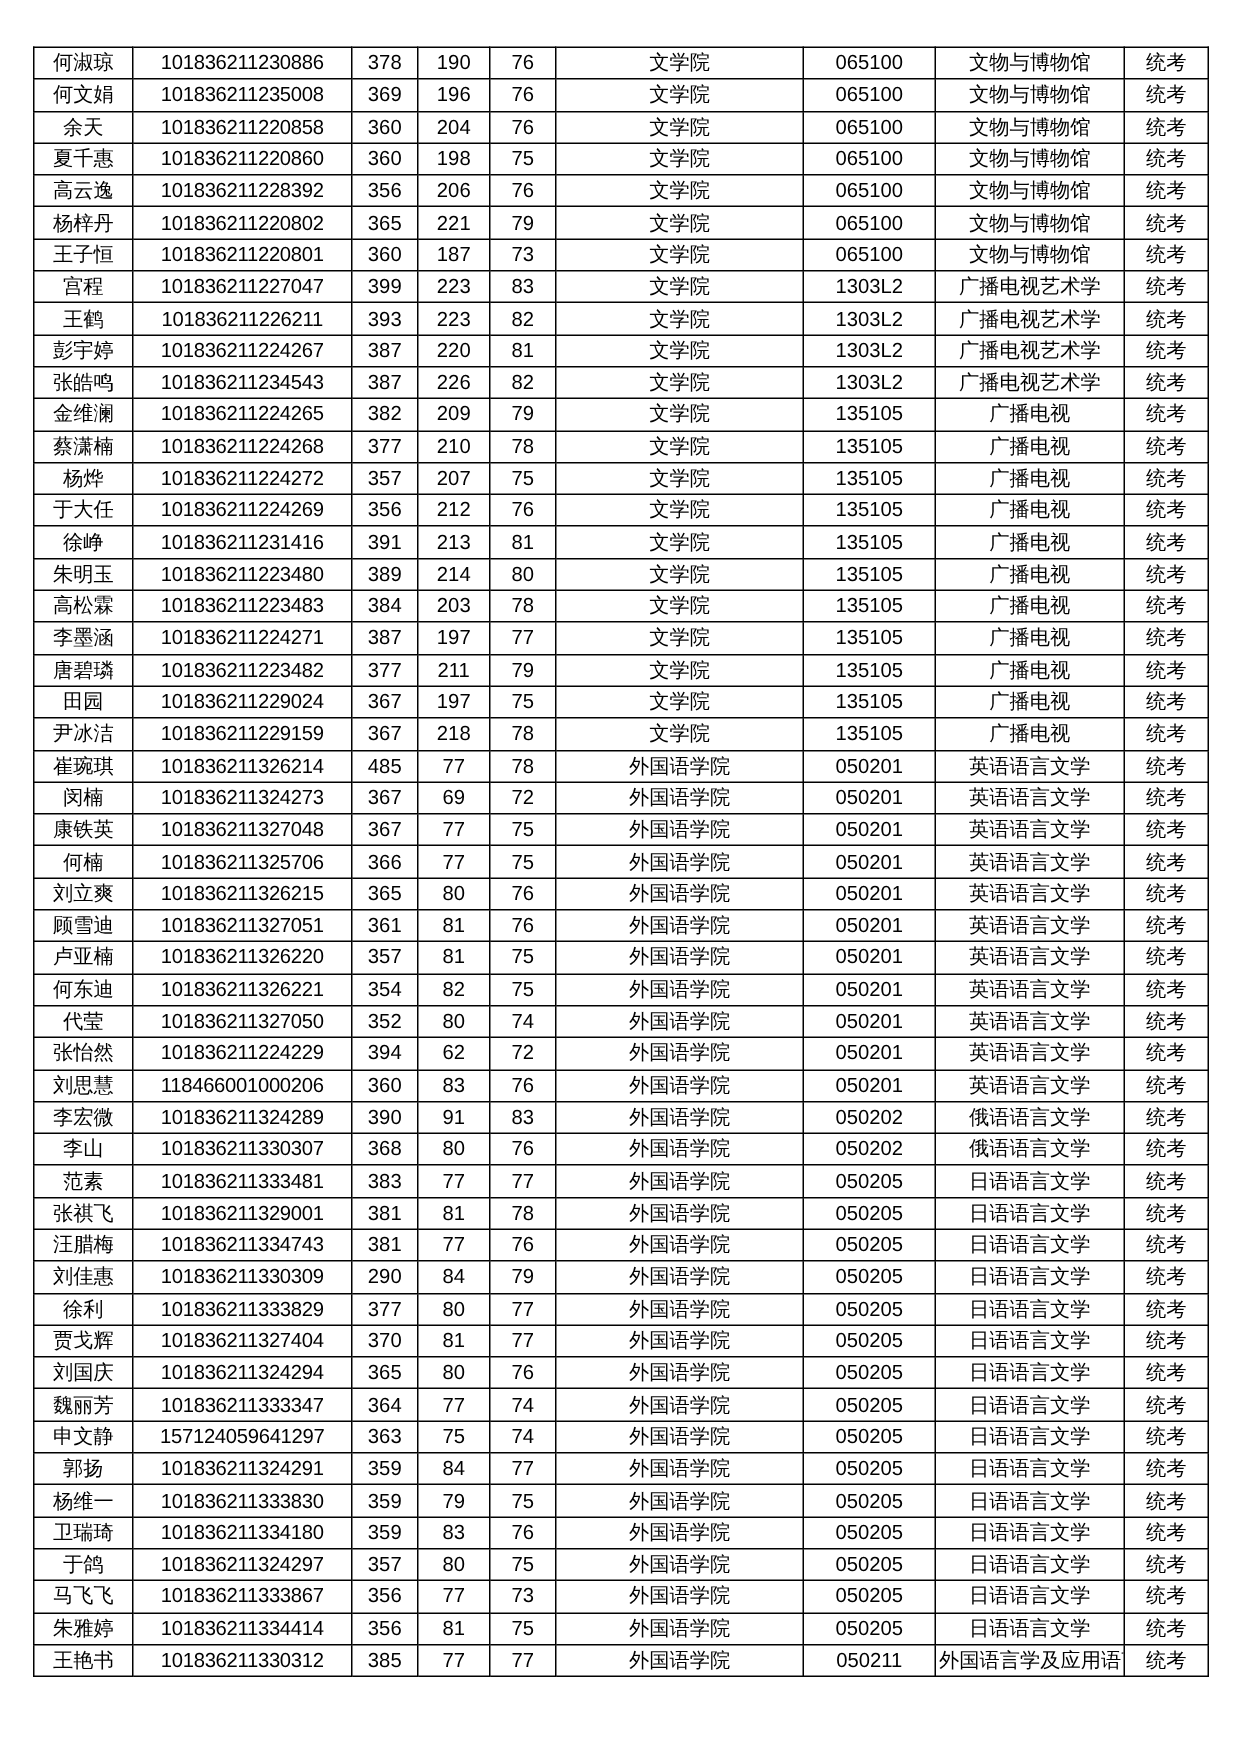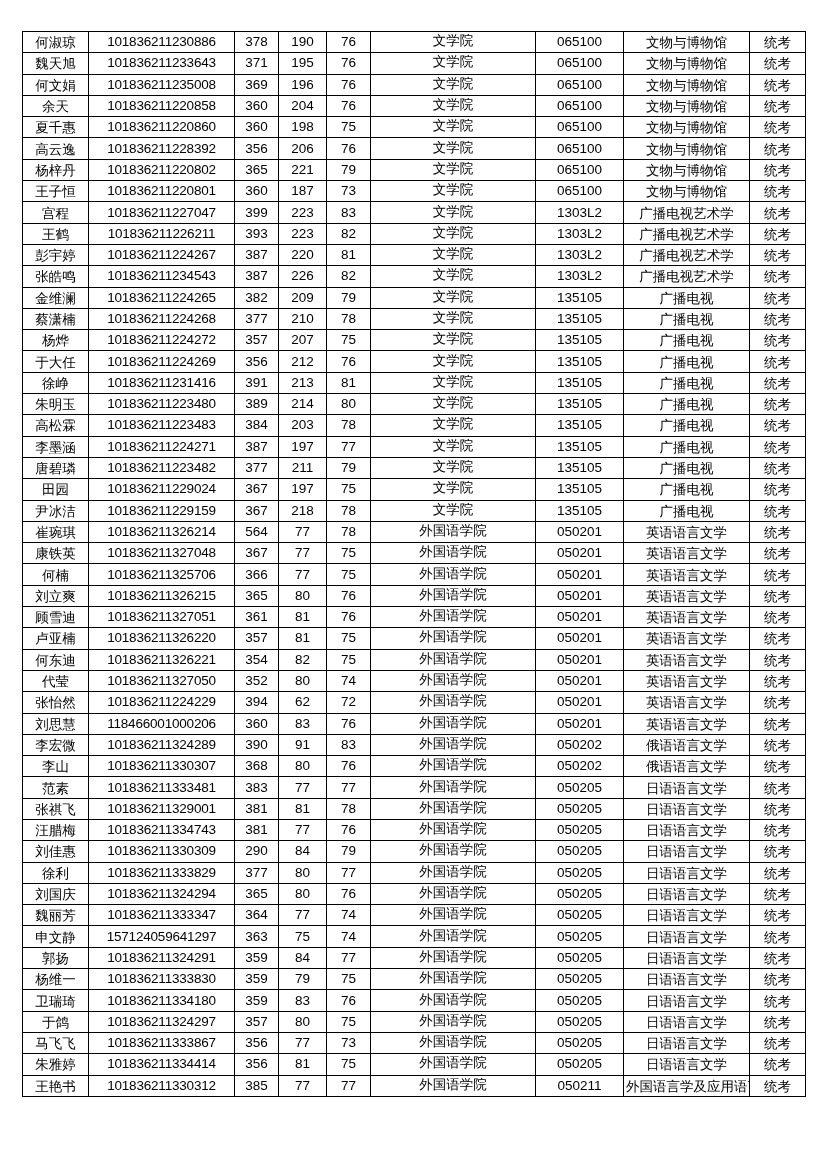--- a/index.html
+++ b/index.html
@@ -48,21 +48,21 @@
   col.c-sub2   { width: 44px; }
   col.c-college{ width: 165px; }
   col.c-code   { width: 88px; }
   col.c-major  { width: 126px; }
   col.c-type   { width: 56px; }
 
   td.name   { font-family: "DejaVu Sans", "Liberation Sans", sans-serif; font-size: 13px; letter-spacing: 0; }
   td.no     { font-family: "Liberation Sans", "DejaVu Sans", sans-serif; font-size: 14px; letter-spacing: -0.2px; }
   td.num    { font-family: "Liberation Sans", "DejaVu Sans", sans-serif; font-size: 14px; }
   td.code   { font-family: "Liberation Sans", "DejaVu Sans", sans-serif; font-size: 14px; }
-  td.cn     { font-family: Liberation Mono, monospace; font-size: 12.5px; }
+  td.cn     { font-family: Liberation Sans, sans-serif; font-size: 12.5px; }
   td.type   { font-family: "DejaVu Sans", "Liberation Sans", sans-serif; font-size: 12.5px; }
   td.major  { font-family: "DejaVu Sans", "Liberation Sans", sans-serif; font-size: 12.5px; }
 </style>
 </head>
 <body>
 
 <div class="page">
 
   <table class="roster">
     <colgroup>
@@ -82,31 +82,20 @@
           <td class="no">101836211230886</td>
           <td class="num">378</td>
           <td class="num">190</td>
           <td class="num">76</td>
           <td class="cn">文学院</td>
           <td class="code">065100</td>
           <td class="major">文物与博物馆</td>
           <td class="type">统考</td>
         </tr>
         <tr>
-          <td class="name">魏天旭</td>
-          <td class="no">101836211233643</td>
-          <td class="num">371</td>
-          <td class="num">195</td>
-          <td class="num">76</td>
-          <td class="cn">文学院</td>
-          <td class="code">065100</td>
-          <td class="major">文物与博物馆</td>
-          <td class="type">统考</td>
-        </tr>
-        <tr>
           <td class="name">何文娟</td>
           <td class="no">101836211235008</td>
           <td class="num">369</td>
           <td class="num">196</td>
           <td class="num">76</td>
           <td class="cn">文学院</td>
           <td class="code">065100</td>
           <td class="major">文物与博物馆</td>
           <td class="type">统考</td>
         </tr>
@@ -326,23 +315,34 @@
           <td class="num">218</td>
           <td class="num">78</td>
           <td class="cn">文学院</td>
           <td class="code">135105</td>
           <td class="major">广播电视</td>
           <td class="type">统考</td>
         </tr>
         <tr>
           <td class="name">崔琬琪</td>
           <td class="no">101836211326214</td>
-          <td class="num">564</td>
+          <td class="num">485</td>
           <td class="num">77</td>
           <td class="num">78</td>
+          <td class="cn">外国语学院</td>
+          <td class="code">050201</td>
+          <td class="major">英语语言文学</td>
+          <td class="type">统考</td>
+        </tr>
+        <tr>
+          <td class="name">闵楠</td>
+          <td class="no">101836211324273</td>
+          <td class="num">367</td>
+          <td class="num">69</td>
+          <td class="num">72</td>
           <td class="cn">外国语学院</td>
           <td class="code">050201</td>
           <td class="major">英语语言文学</td>
           <td class="type">统考</td>
         </tr>
         <tr>
           <td class="name">康铁英</td>
           <td class="no">101836211327048</td>
           <td class="num">367</td>
           <td class="num">77</td>
@@ -504,20 +504,31 @@
           <td class="cn">外国语学院</td>
           <td class="code">050205</td>
           <td class="major">日语语言文学</td>
           <td class="type">统考</td>
         </tr>
         <tr>
           <td class="name">徐利</td>
           <td class="no">101836211333829</td>
           <td class="num">377</td>
           <td class="num">80</td>
+          <td class="num">77</td>
+          <td class="cn">外国语学院</td>
+          <td class="code">050205</td>
+          <td class="major">日语语言文学</td>
+          <td class="type">统考</td>
+        </tr>
+        <tr>
+          <td class="name">贾戈辉</td>
+          <td class="no">101836211327404</td>
+          <td class="num">370</td>
+          <td class="num">81</td>
           <td class="num">77</td>
           <td class="cn">外国语学院</td>
           <td class="code">050205</td>
           <td class="major">日语语言文学</td>
           <td class="type">统考</td>
         </tr>
         <tr>
           <td class="name">刘国庆</td>
           <td class="no">101836211324294</td>
           <td class="num">365</td>

